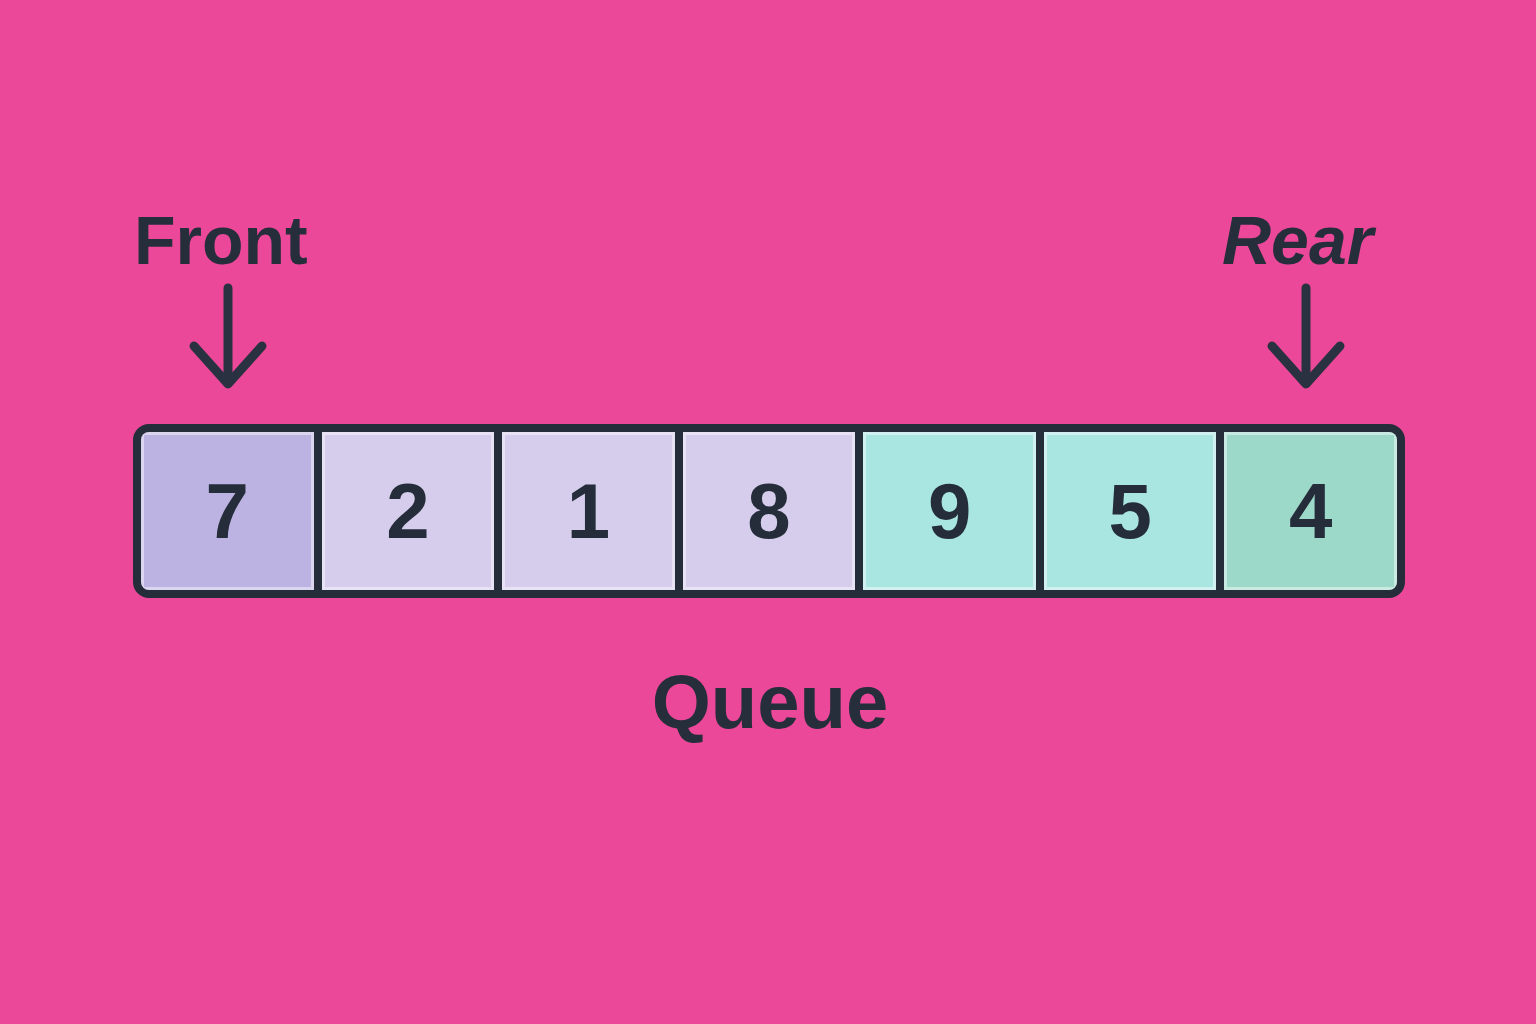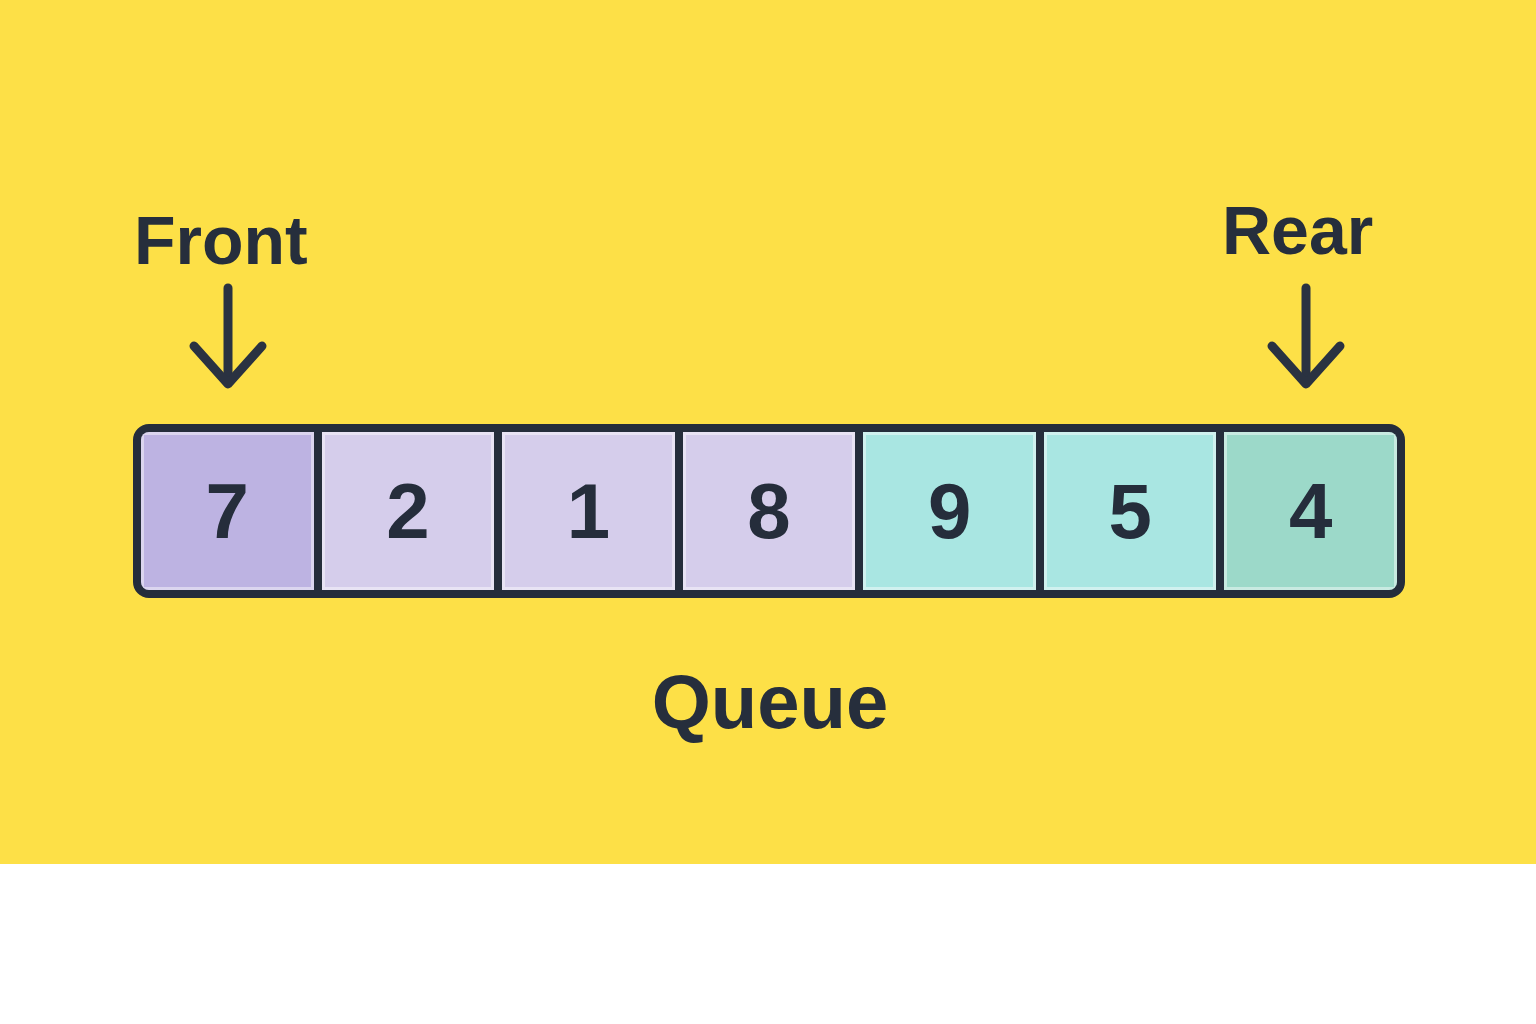--- a/index.html
+++ b/index.html
@@ -3,40 +3,41 @@
 <meta charset="utf-8">
 <style>
   html, body {
     margin: 0;
     padding: 0;
     background: #ffffff;
   }
   .canvas {
     position: relative;
     width: 1536px;
-    height: 864px;
-    background: #fde047;
+    height: 1024px;
+    background: #ec4899;
     font-family: "Liberation Sans", "DejaVu Sans", sans-serif;
     overflow: hidden;
   }
   .pointer-label {
     position: absolute;
     font-size: 68px;
     font-weight: 700;
     color: #262e3c;
     letter-spacing: 0px;
     line-height: 1;
   }
   .front-label {
     left: 134px;
     top: 206px;
   }
   .rear-label {
     left: 1222px;
-    top: 196px;
+    top: 206px;
+    font-style: italic;
   }
   .pointer-arrow {
     position: absolute;
     width: 92px;
     height: 120px;
   }
   .front-arrow {
     left: 182px;
     top: 280px;
   }

